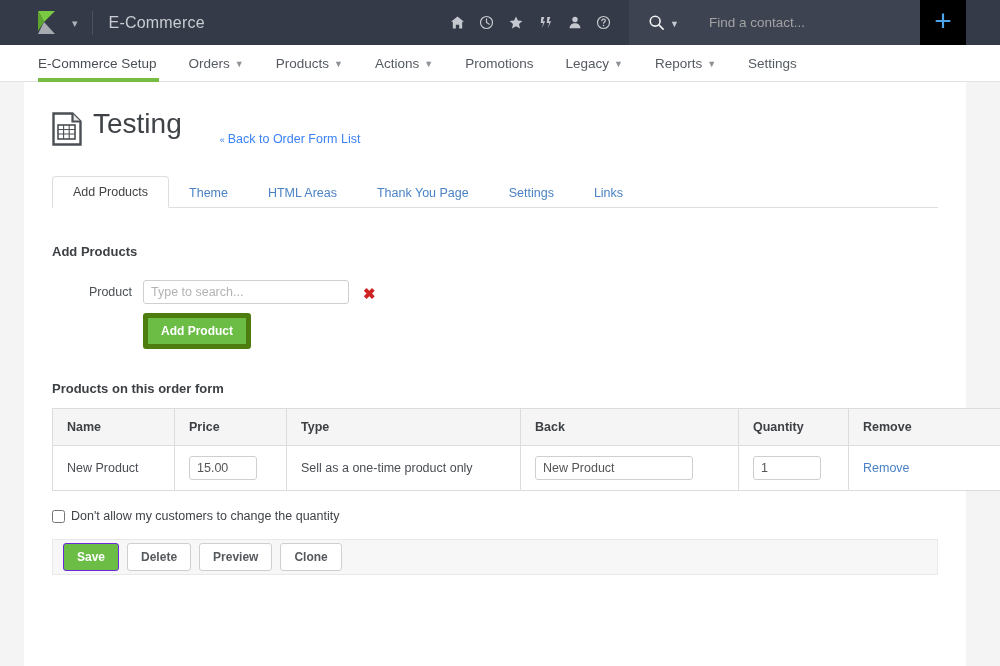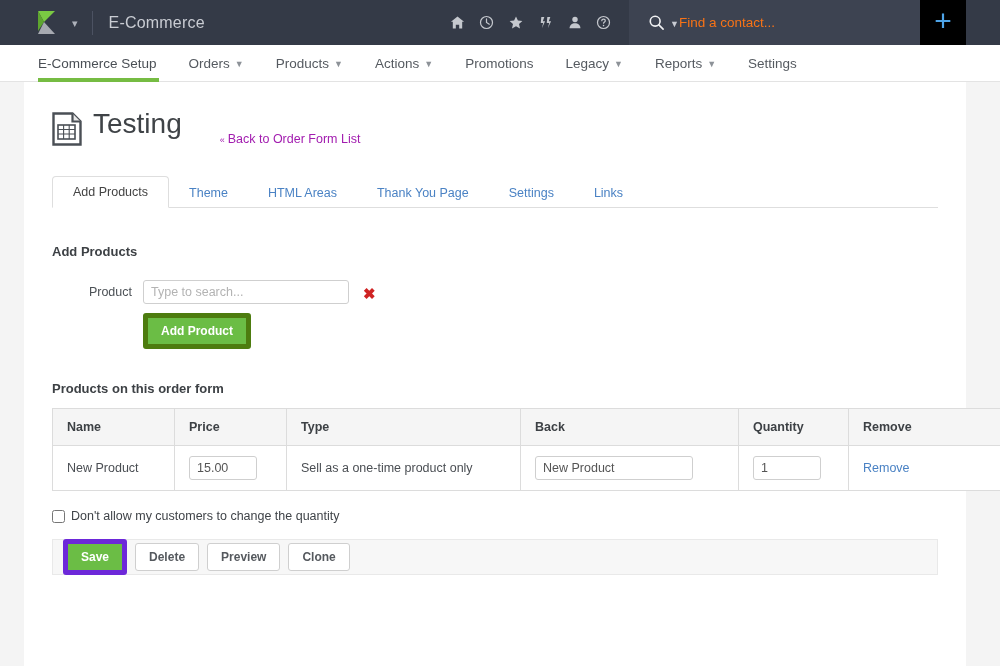--- a/index.html
+++ b/index.html
@@ -36,21 +36,21 @@
     display:flex; align-items:center; gap:14px;
     position:absolute; left:450px; top:0; height:45px;
   }
   .tb-icon{ color:#c5c8ce; display:flex; align-items:center; }
   .tb-icon svg{ display:block; }
   .searchbar{
     position:absolute; left:629px; top:0; width:291px; height:45px;
     background:#3d4351; display:flex; align-items:center; padding-left:19px;
   }
   .search-caret{ color:#c8cbd2; font-size:9px; margin:2px 0 0 5px;}
-  .search-ph{ color:#f97316; font-size:13.5px; margin-left:0; }
+  .search-ph{ color:#a3a3a3; font-size:13.5px; margin-left:30px; }
   .plusbtn{
     position:absolute; left:920px; top:0; width:46px; height:45px;
     background:#000; display:flex; align-items:center; justify-content:center;
   }
   .plusbtn span{ color:#4ea4e8; font-size:30px; line-height:1; font-weight:300; margin-top:-3px;}
   .topbar-right-fill{
     position:absolute; left:966px; top:0; width:34px; height:45px; background:#343a47;
   }
 
   
@@ -81,21 +81,21 @@
 
   
   .title-row{ display:flex; align-items:flex-start; padding:28px 0 0 28px;}
   .doc-icon{ margin-top:2px; }
   .page-title{
     font-size:28px; color:#3f4347; font-weight:400; margin-left:11px;
     line-height:1;
   }
   .backlink{
     margin-left:38px; margin-top:22px;
-    font-size:12.5px; color:#a21caf; cursor:pointer;
+    font-size:12.5px; color:#3b82f6; cursor:pointer;
   }
   .backlink .arr{ font-size:9px; margin-right:3px;}
 
   
   .subtabs{
     margin:30px 0 0 28px; width:886px;
     border-bottom:1px solid #dedede;
     display:flex; align-items:flex-end; height:29px;
   }
   .subtab{
@@ -171,21 +171,21 @@
   .chk-row input{ margin:0 6px 0 0; width:13px; height:13px; }
   .chk-row label{ font-size:12.5px; color:#3f4348; cursor:pointer;}
 
   
   .btnbar{
     margin:16px 0 0 28px; width:886px; height:36px;
     background:#f7f7f7; border:1px solid #e9e9e9;
     display:flex; align-items:center; padding-left:10px; gap:8px;
   }
   .btn-green-sm{
-    background:#6bbd45; border:5px solid #6d28d9; color:#fff;
+    background:#6bbd45; border:1px solid #6d28d9; color:#fff;
     padding:6px 13px; font-size:12px; font-weight:bold; border-radius:3px;
     cursor:pointer;
   }
   .btn-white{
     background:#fff; border:1px solid #cfcfcf; color:#55595e;
     padding:6px 13px; font-size:12px; font-weight:bold; border-radius:3px;
     cursor:pointer;
   }
 </style>
 </head>

